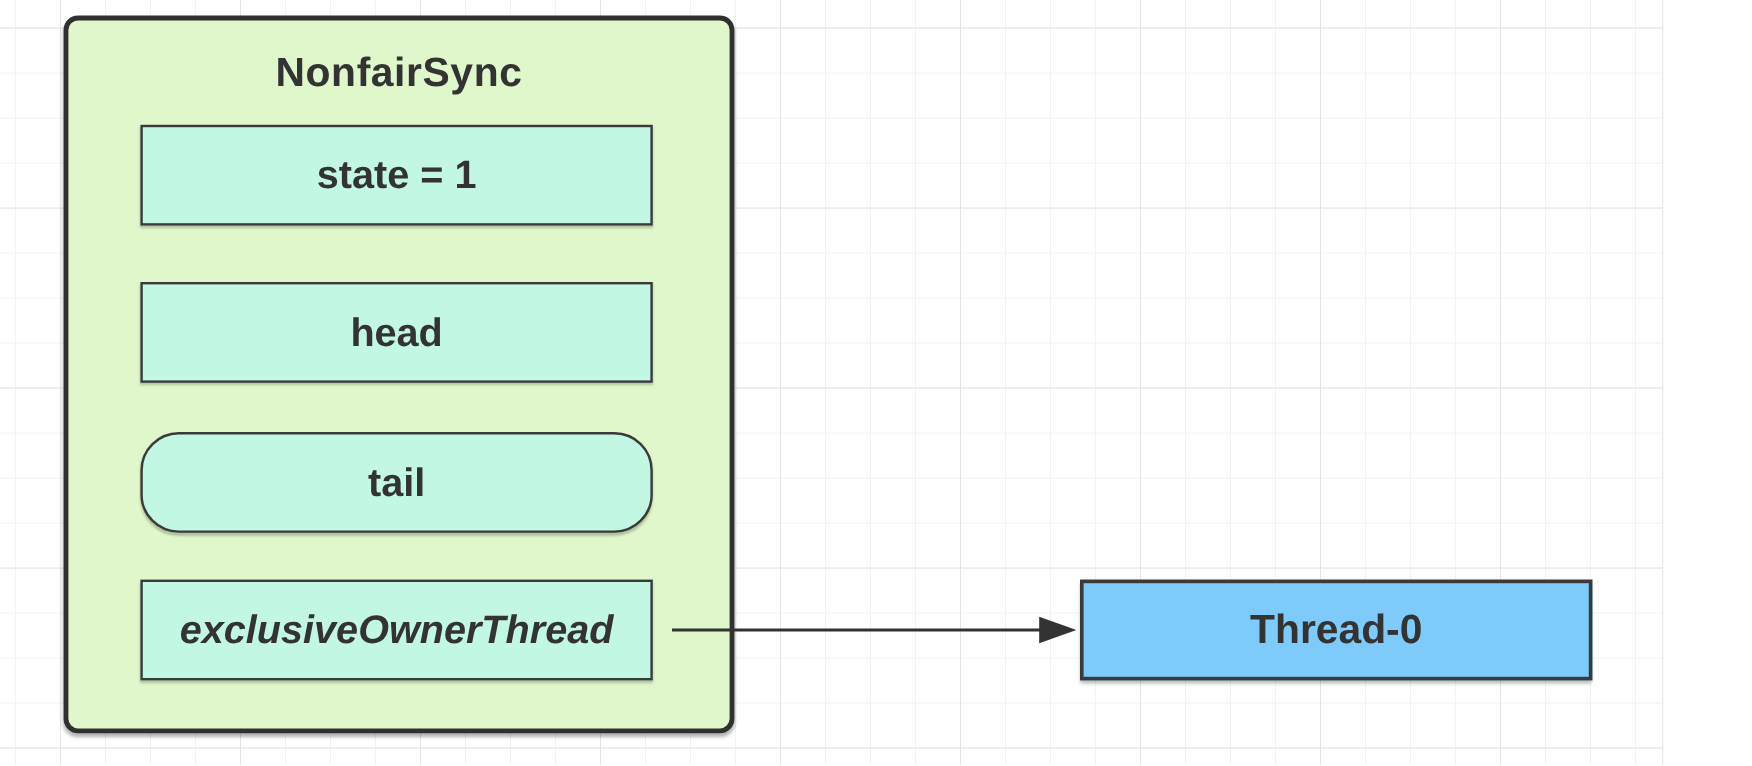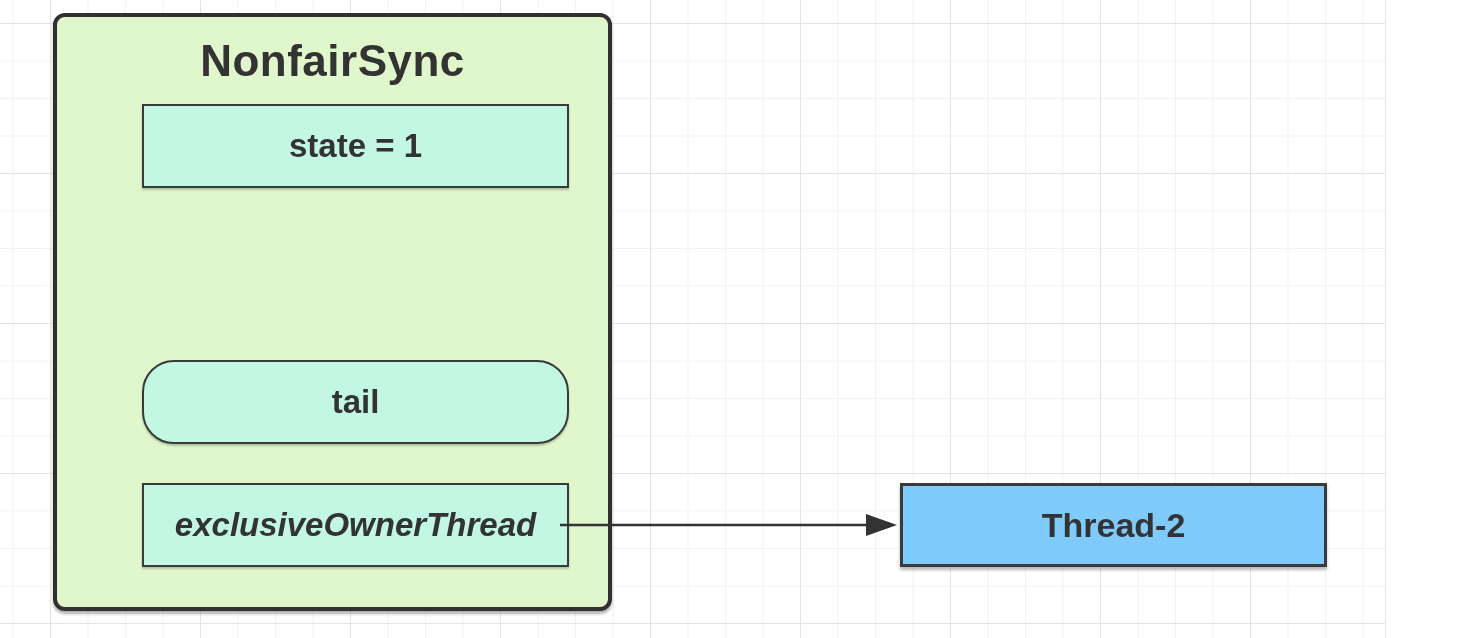--- a/index.html
+++ b/index.html
@@ -43,28 +43,28 @@
     box-shadow: 0 3px 3px rgba(0,0,0,0.30);
   }
   .object-title {
     position: absolute;
     left: 0; top: 24px;
     width: 100%;
     height: 40px;
     display: flex;
     align-items: center;
     justify-content: center;
-    font-size: 44px;
+    font-size: 34px;
     font-weight: bold;
     letter-spacing: 0.5px;
     color: #333333;
   }
   .field {
     position: absolute;
-    left: 85px;
+    left: 60px;
     width: 427px;
     height: 84px;
     box-sizing: border-box;
     background: #C2F7E3;
     border: 2px solid #3a3a3a;
     box-shadow: 0 2px 2px rgba(0,0,0,0.22);
     display: flex;
     align-items: center;
     justify-content: center;
     font-size: 33px;
@@ -104,26 +104,27 @@
 
 <div class="page">
 
   <div class="canvas-grid"></div>
 
   <div class="object-box">
     <div class="object-title">NonfairSync</div>
 
     <div class="field field-state">state = 1</div>
 
+    <div class="field field-head">head</div>
 
     <div class="field field-tail">tail</div>
 
     <div class="field field-owner">exclusiveOwnerThread</div>
   </div>
 
   <svg class="connector-svg" viewBox="0 0 1460 638" xmlns="http://www.w3.org/2000/svg">
     <line x1="560" y1="525" x2="868" y2="525" stroke="#333333" stroke-width="2.6"></line>
     <polygon points="866,514 897,525 866,536" fill="#333333"></polygon>
   </svg>
 
-  <div class="thread-box">Thread-2</div>
+  <div class="thread-box">Thread-0</div>
 
 </div>
 
 </body></html>

